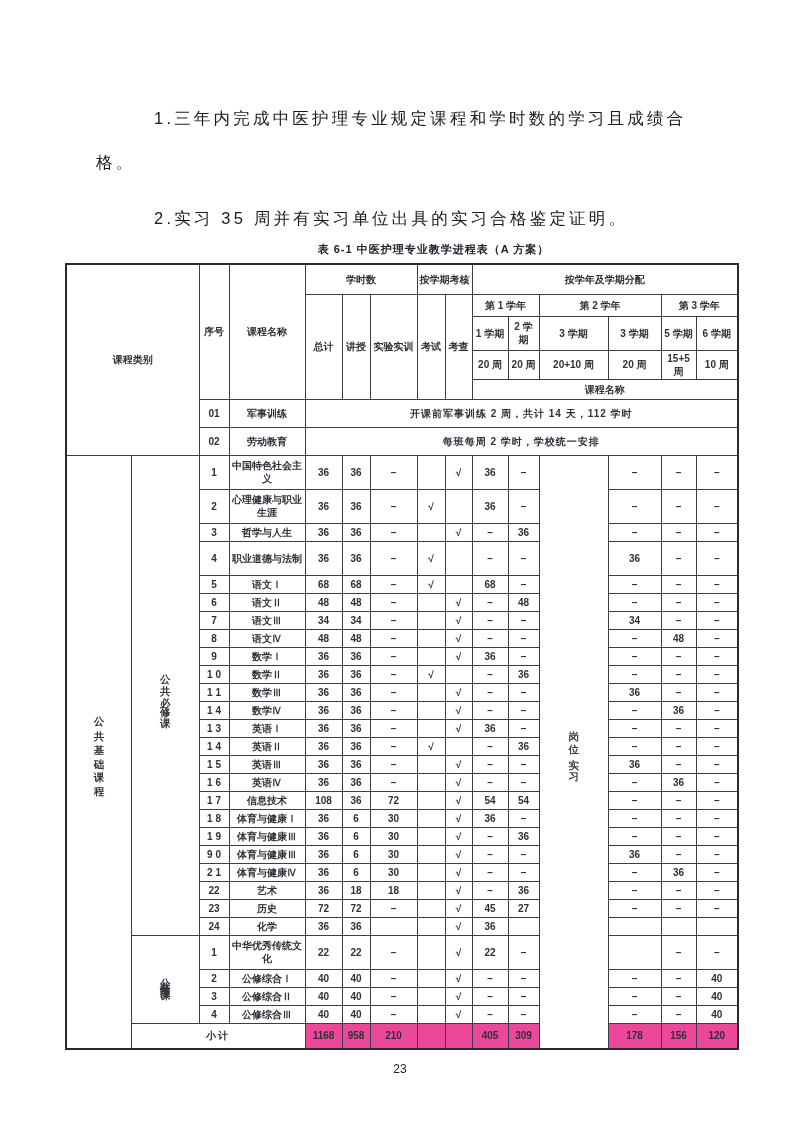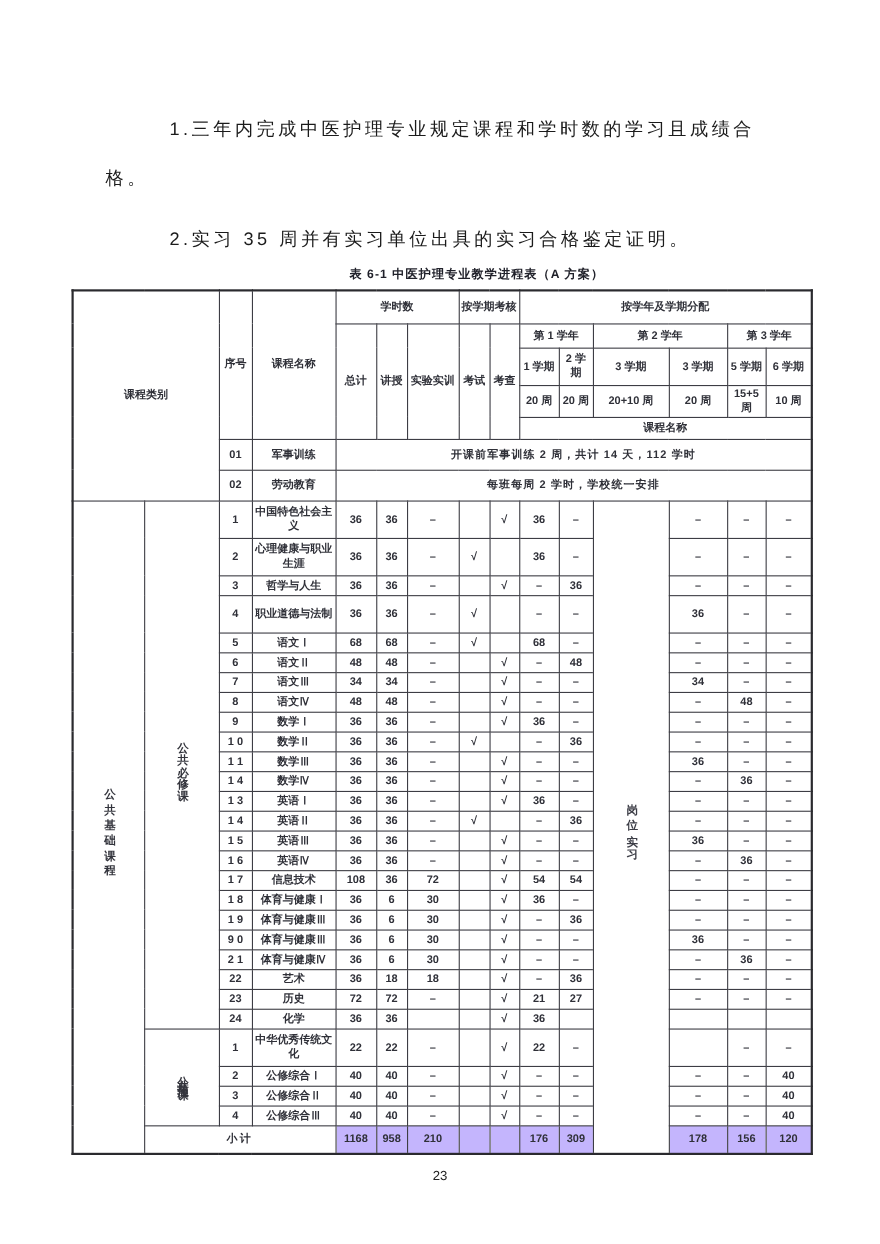--- a/index.html
+++ b/index.html
@@ -84,21 +84,21 @@
     color: #33343c;
   }
   .vtext-a  { letter-spacing: 14px; }
   .vtext-b1 { letter-spacing: 11px; }
   .vtext-b2 { letter-spacing: 3px; }
   .vtext-intern { letter-spacing: 14px; color: #3c3d46; }
 
   td.dash { color: #8d8d95; font-weight: 500; }
   td.chk  { color: #45454d; }
   td.red  { color: #e06a6a; }
-  td.blue { background: #c4b5fd; }
+  td.blue { background: #ec4899; }
   td.subtotal-label { font-size: 10.5px; letter-spacing: 2px; }
 
   .page-num {
     position: absolute;
     left: 0; right: 0;
     top: 1062px;
     text-align: center;
     font-size: 12px;
     color: #222;
   }
@@ -496,21 +496,21 @@
             <td class="dash">–</td>
           </tr>
           <tr class="r-reg">
             <td class="">23</td>
             <td class="">历史</td>
             <td class="">72</td>
             <td class="">72</td>
             <td class="dash">–</td>
             <td class=""></td>
             <td class="chk">√</td>
-            <td class="">21</td>
+            <td class="">45</td>
             <td class="">27</td>
             <td class="dash">–</td>
             <td class="dash">–</td>
             <td class="dash">–</td>
           </tr>
           <tr class="r-reg">
             <td class="">24</td>
             <td class="">化学</td>
             <td class="">36</td>
             <td class="">36</td>
@@ -580,21 +580,21 @@
             <td class="dash">–</td>
             <td class="">40</td>
           </tr>
           <tr class="r-subtotal">
             <td colspan="3" class="subtotal-label">小计</td>
             <td class="blue">1168</td>
             <td class="blue">958</td>
             <td class="blue">210</td>
             <td class="blue"></td>
             <td class="blue"></td>
-            <td class="blue">176</td>
+            <td class="blue">405</td>
             <td class="blue">309</td>
             <td class="blue">178</td>
             <td class="blue">156</td>
             <td class="blue">120</td>
           </tr>
         </tbody>
     </table>
   </div>
 
   <div class="page-num">23</div>

